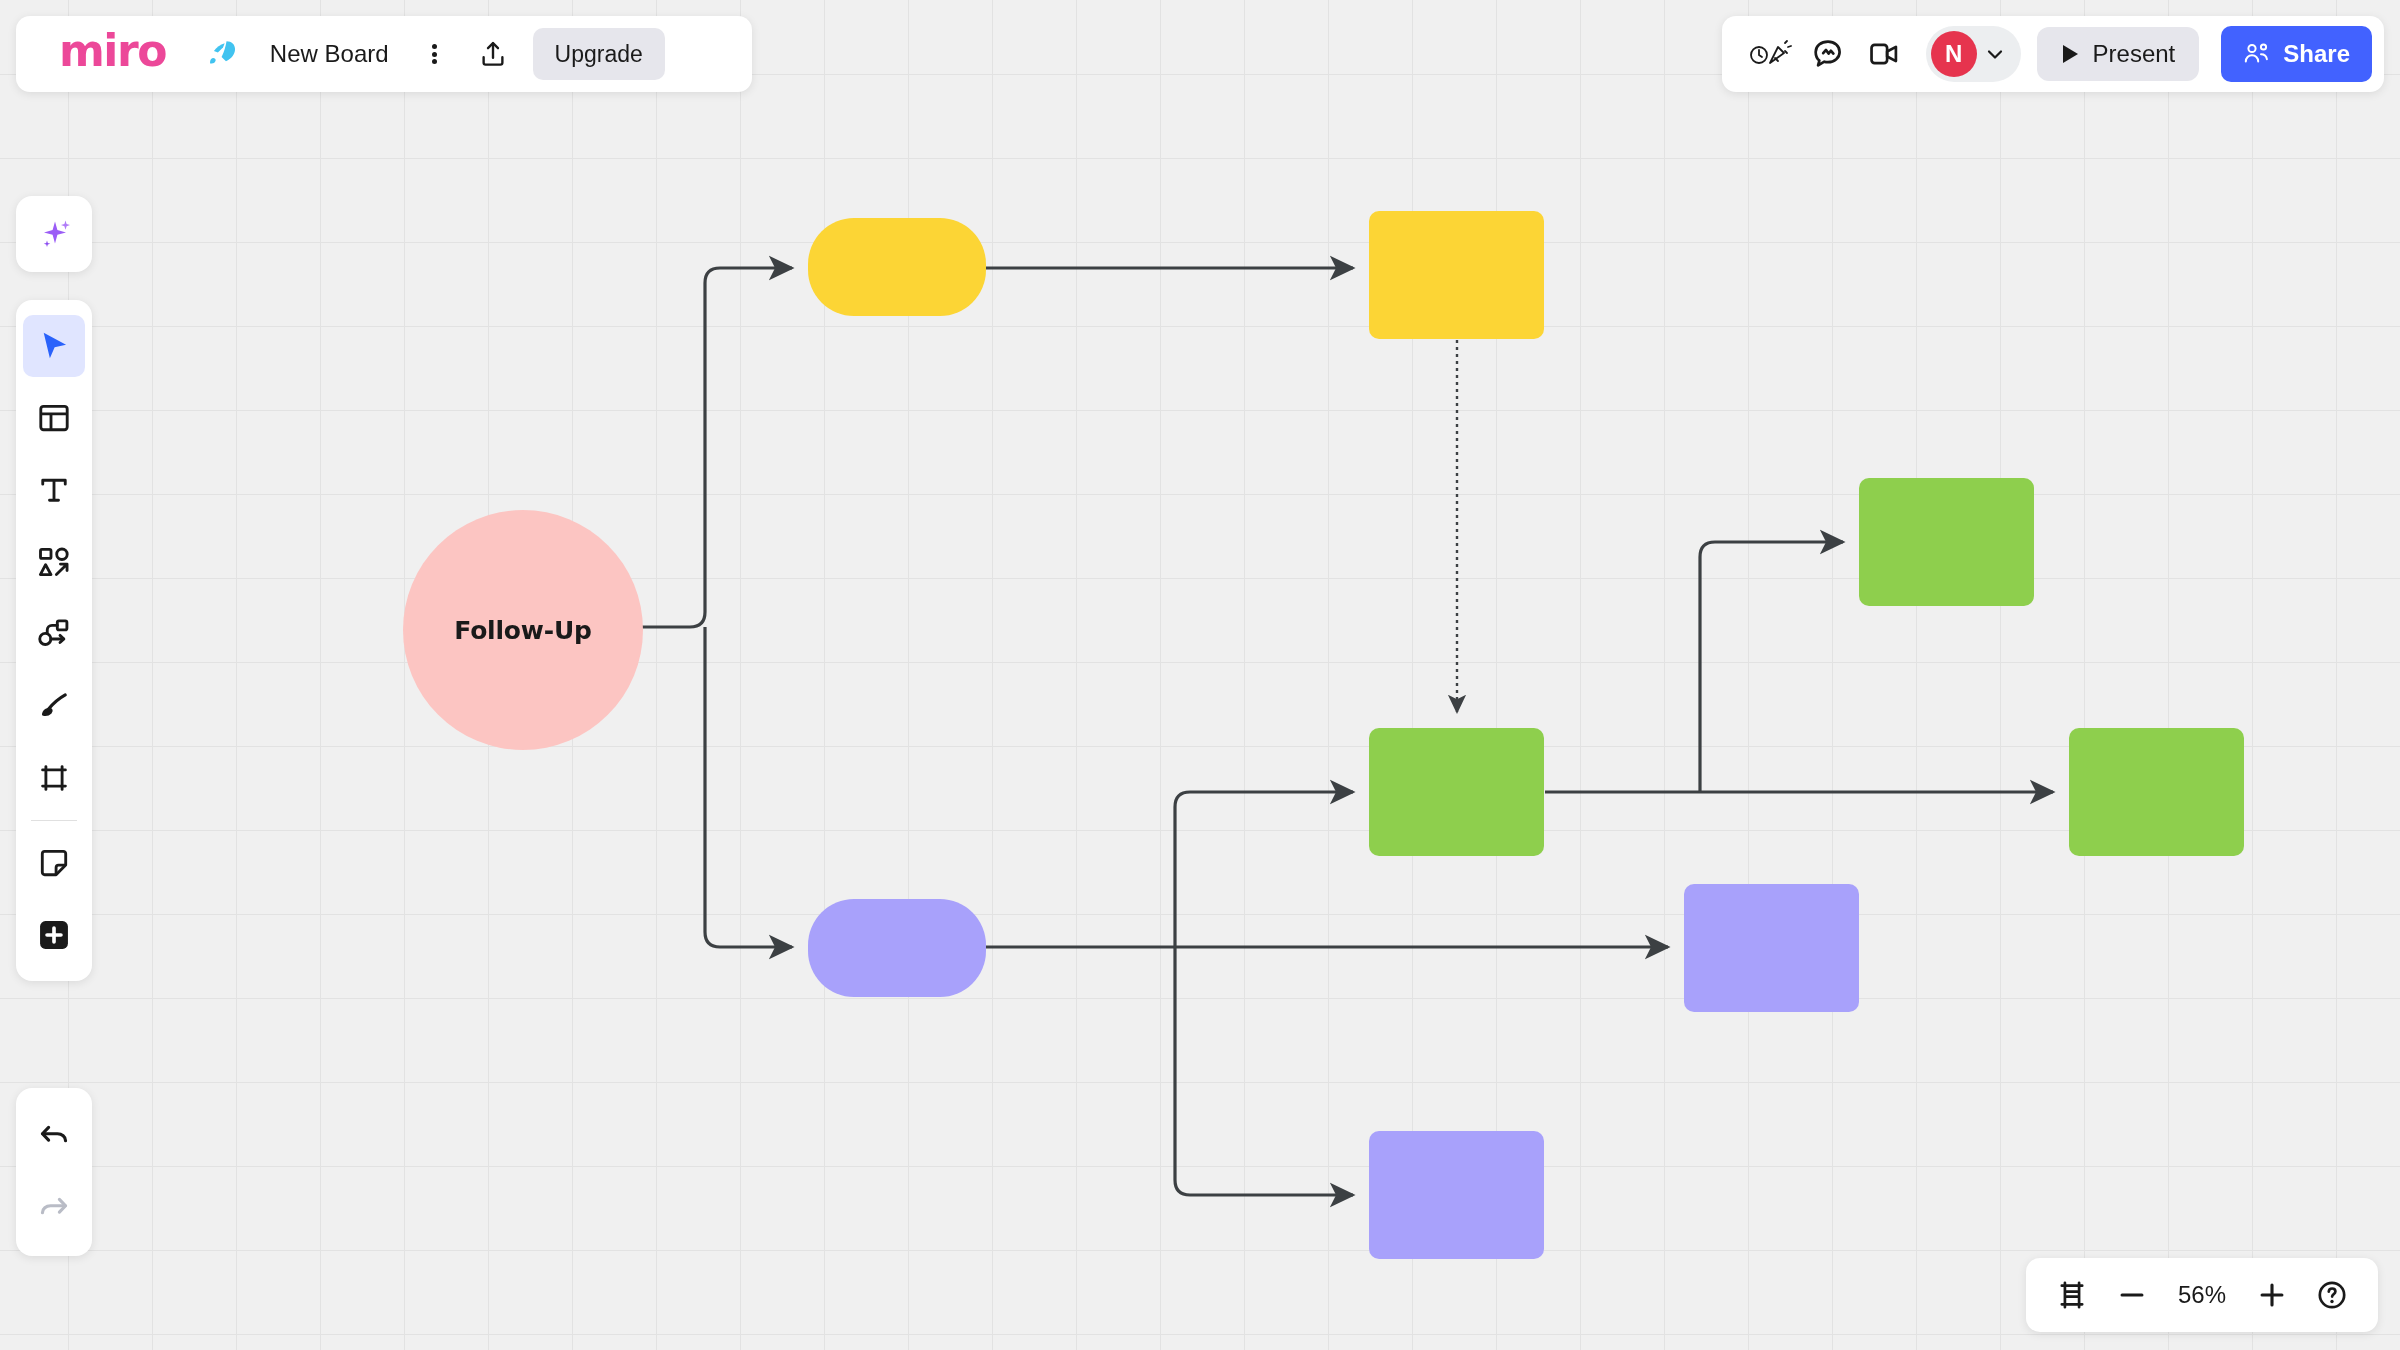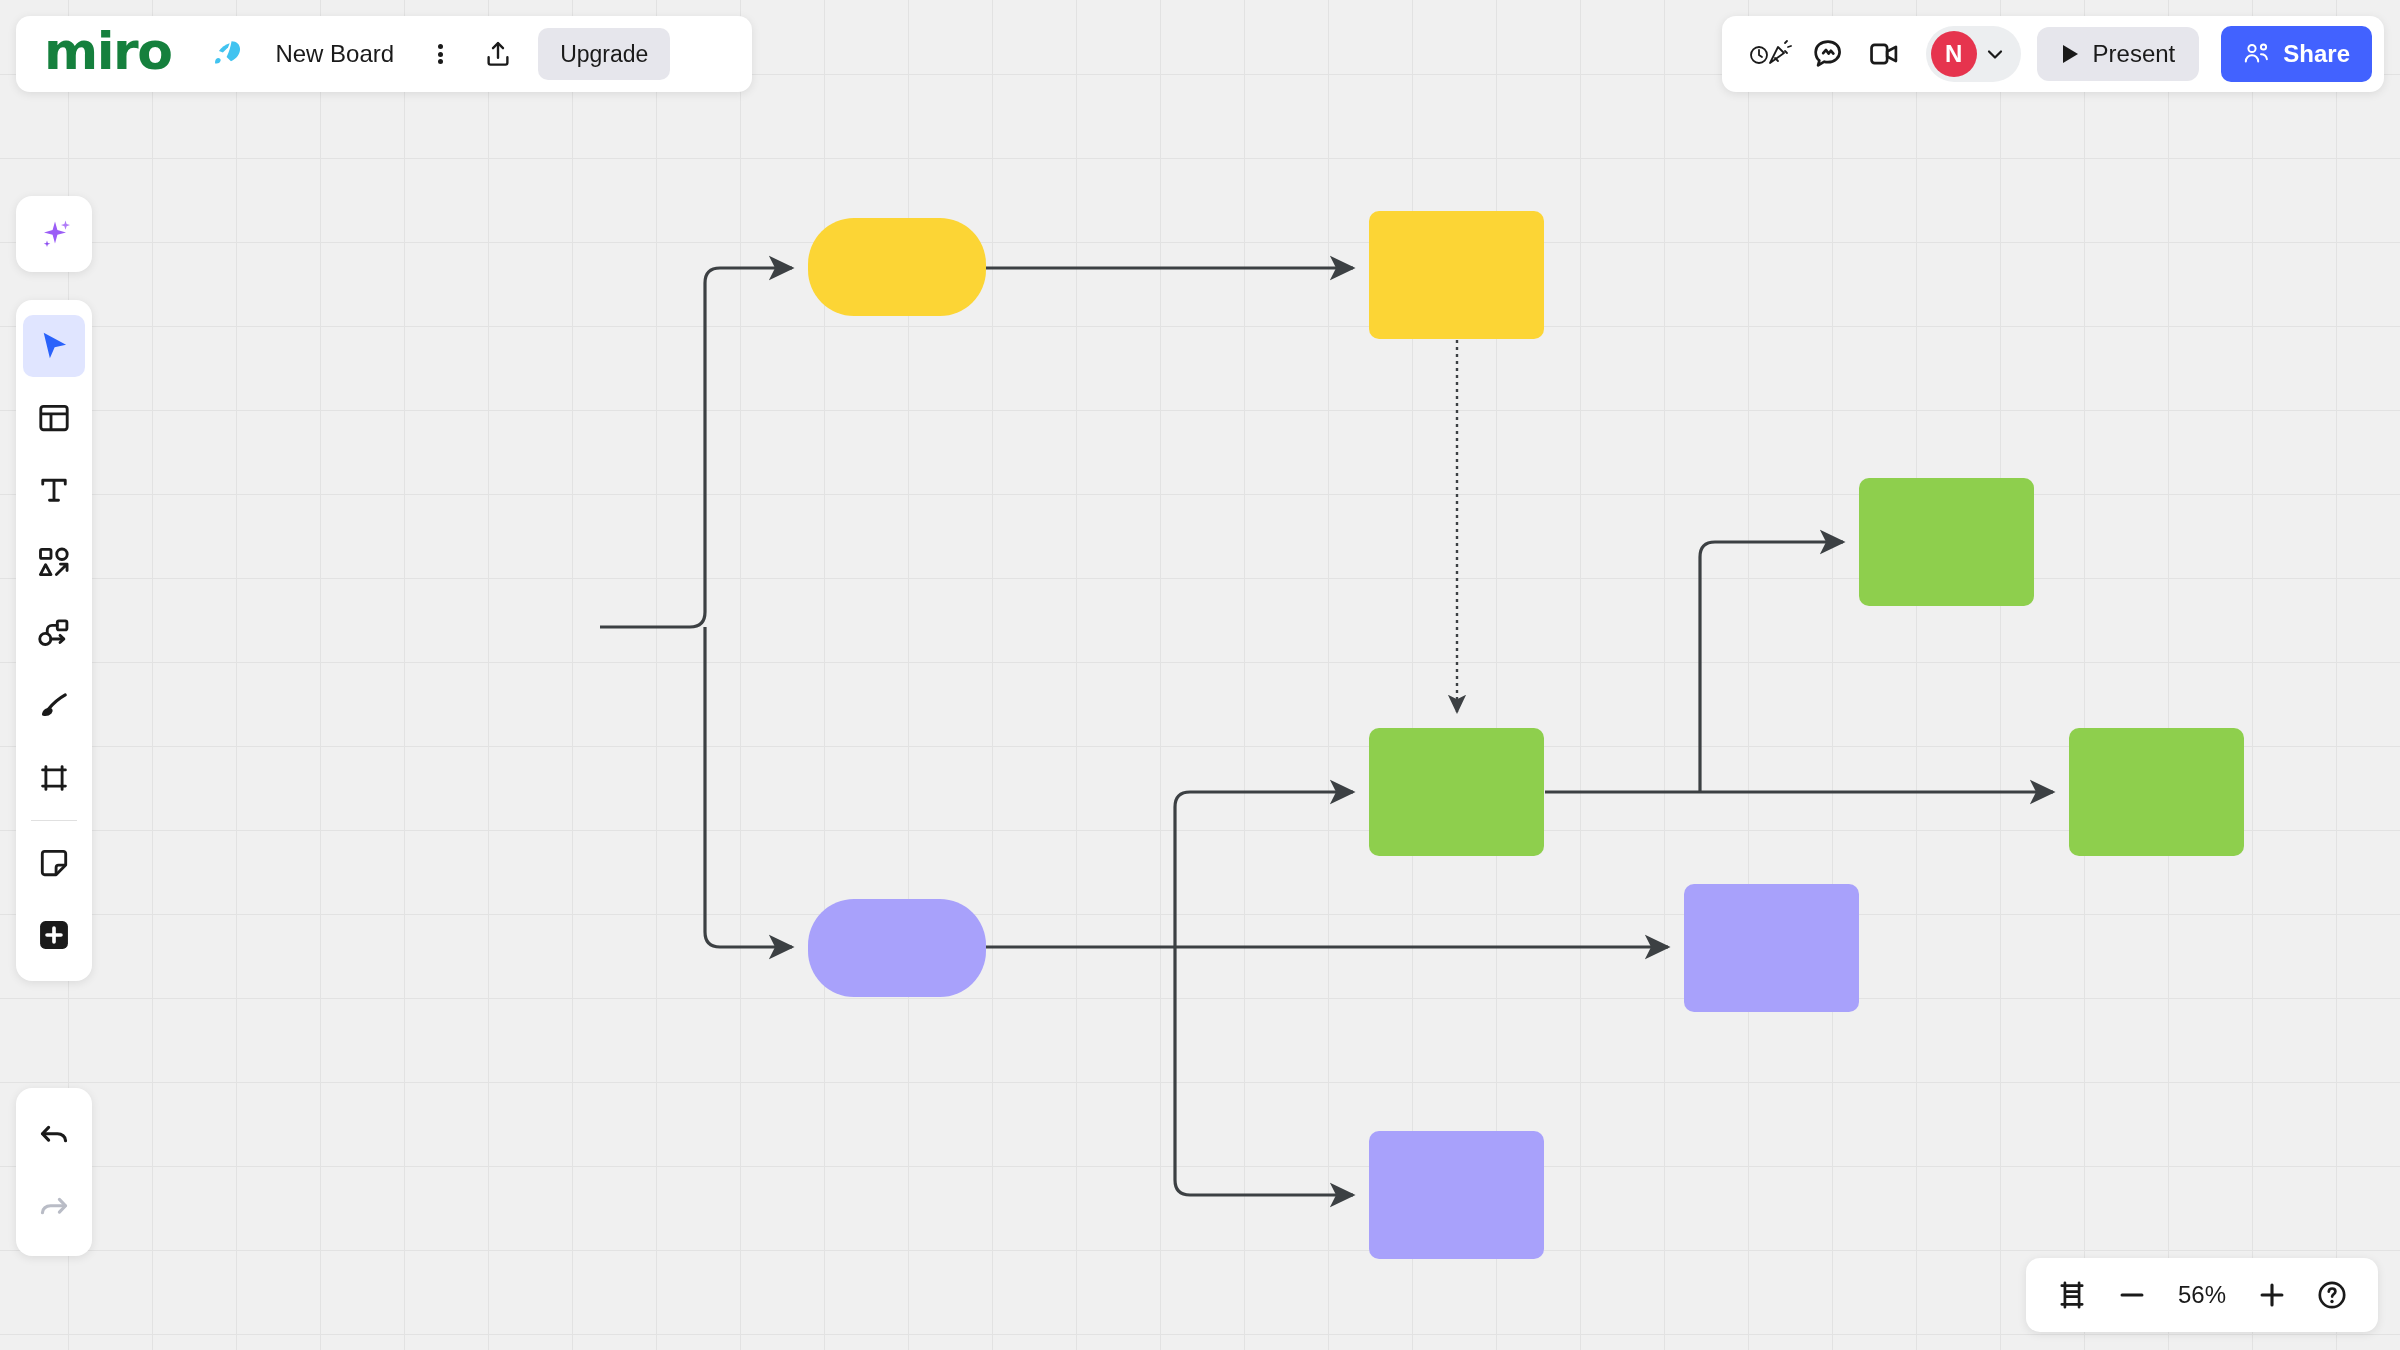--- a/index.html
+++ b/index.html
@@ -36,22 +36,22 @@
     position: absolute; left: 16px; top: 16px;
     height: 76px; min-width: 736px;
     background: #fff; border-radius: 14px;
     display: flex; align-items: center; gap: 0px;
     padding: 0 14px 0 28px;
     box-shadow: 0 2px 10px rgba(0,0,0,.09);
     z-index: 30;
   }
   .miro-logo {
     font-family: "DejaVu Sans", sans-serif;
-    font-size: 52px; font-weight: 700; color: #15803d;
-    letter-spacing: -1.5px; line-height: 1; padding-bottom: 6px;
+    font-size: 44px; font-weight: 700; color: #ec4899;
+    letter-spacing: -1.5px; line-height: 1; padding-bottom: 6px; margin-left: 15px;
   }
   .rocket-ic { margin-left: 40px; display:flex; align-items:center; }
   .board-name { font-size: 24px; color: #1a1a1a; margin-left: 30px; white-space: nowrap; }
   .dots-btn { margin-left: 26px; width: 40px; height: 40px; display:flex; align-items:center; justify-content:center; border-radius:8px; }
   .dots-btn .d { width: 5px; height: 5px; border-radius: 50%; background:#1a1a1a; margin: 2.6px 0; }
   .upload-btn { margin-left: 16px; width: 44px; height: 44px; display:flex; align-items:center; justify-content:center; border-radius:8px; }
   .upgrade-btn {
     margin-left: 18px; height: 52px; padding: 0 22px;
     background: #e6e6ec; border-radius: 10px;
     display: flex; align-items: center; justify-content: center;
@@ -156,20 +156,23 @@
       <path d="M 1175 947 L 1175 807 Q 1175 792 1190 792 L 1353 792" marker-end="url(#ah)"></path>
       <path d="M 1175 947 L 1175 1180 Q 1175 1195 1190 1195 L 1353 1195" marker-end="url(#ah)"></path>
 
       <path d="M 1545 792 L 2053 792" marker-end="url(#ah)"></path>
       <path d="M 1700 792 L 1700 557 Q 1700 542 1715 542 L 1843 542" marker-end="url(#ah)"></path>
     </g>
 
     <path d="M 1457 340 L 1457 712" fill="none" stroke="#3c4043" stroke-width="2.4" stroke-dasharray="3 4" marker-end="url(#ahd)"></path>
   </svg>
 
+  <div class="node node-circle" style="left:403px; top:510px; width:240px; height:240px; background:#fcc5c2;">
+    <span class="node-label">Follow-Up</span>
+  </div>
 
   <div class="node" style="left:808px; top:218px; width:178px; height:98px; background:#fcd535; border-radius:46px;"></div>
 
   <div class="node" style="left:1369px; top:211px; width:175px; height:128px; background:#fcd535; border-radius:10px;"></div>
 
   <div class="node" style="left:1859px; top:478px; width:175px; height:128px; background:#8ecf4d; border-radius:10px;"></div>
 
   <div class="node" style="left:1369px; top:728px; width:175px; height:128px; background:#8ecf4d; border-radius:10px;"></div>
 
   <div class="node" style="left:2069px; top:728px; width:175px; height:128px; background:#8ecf4d; border-radius:10px;"></div>

